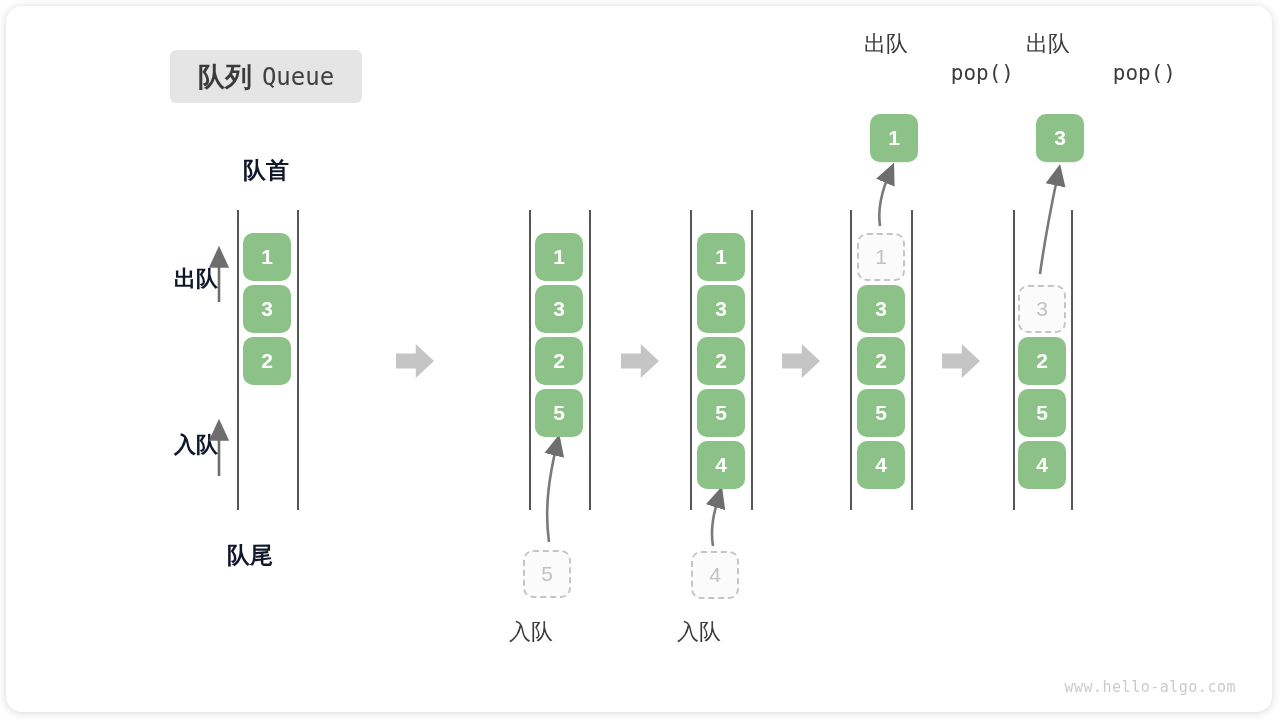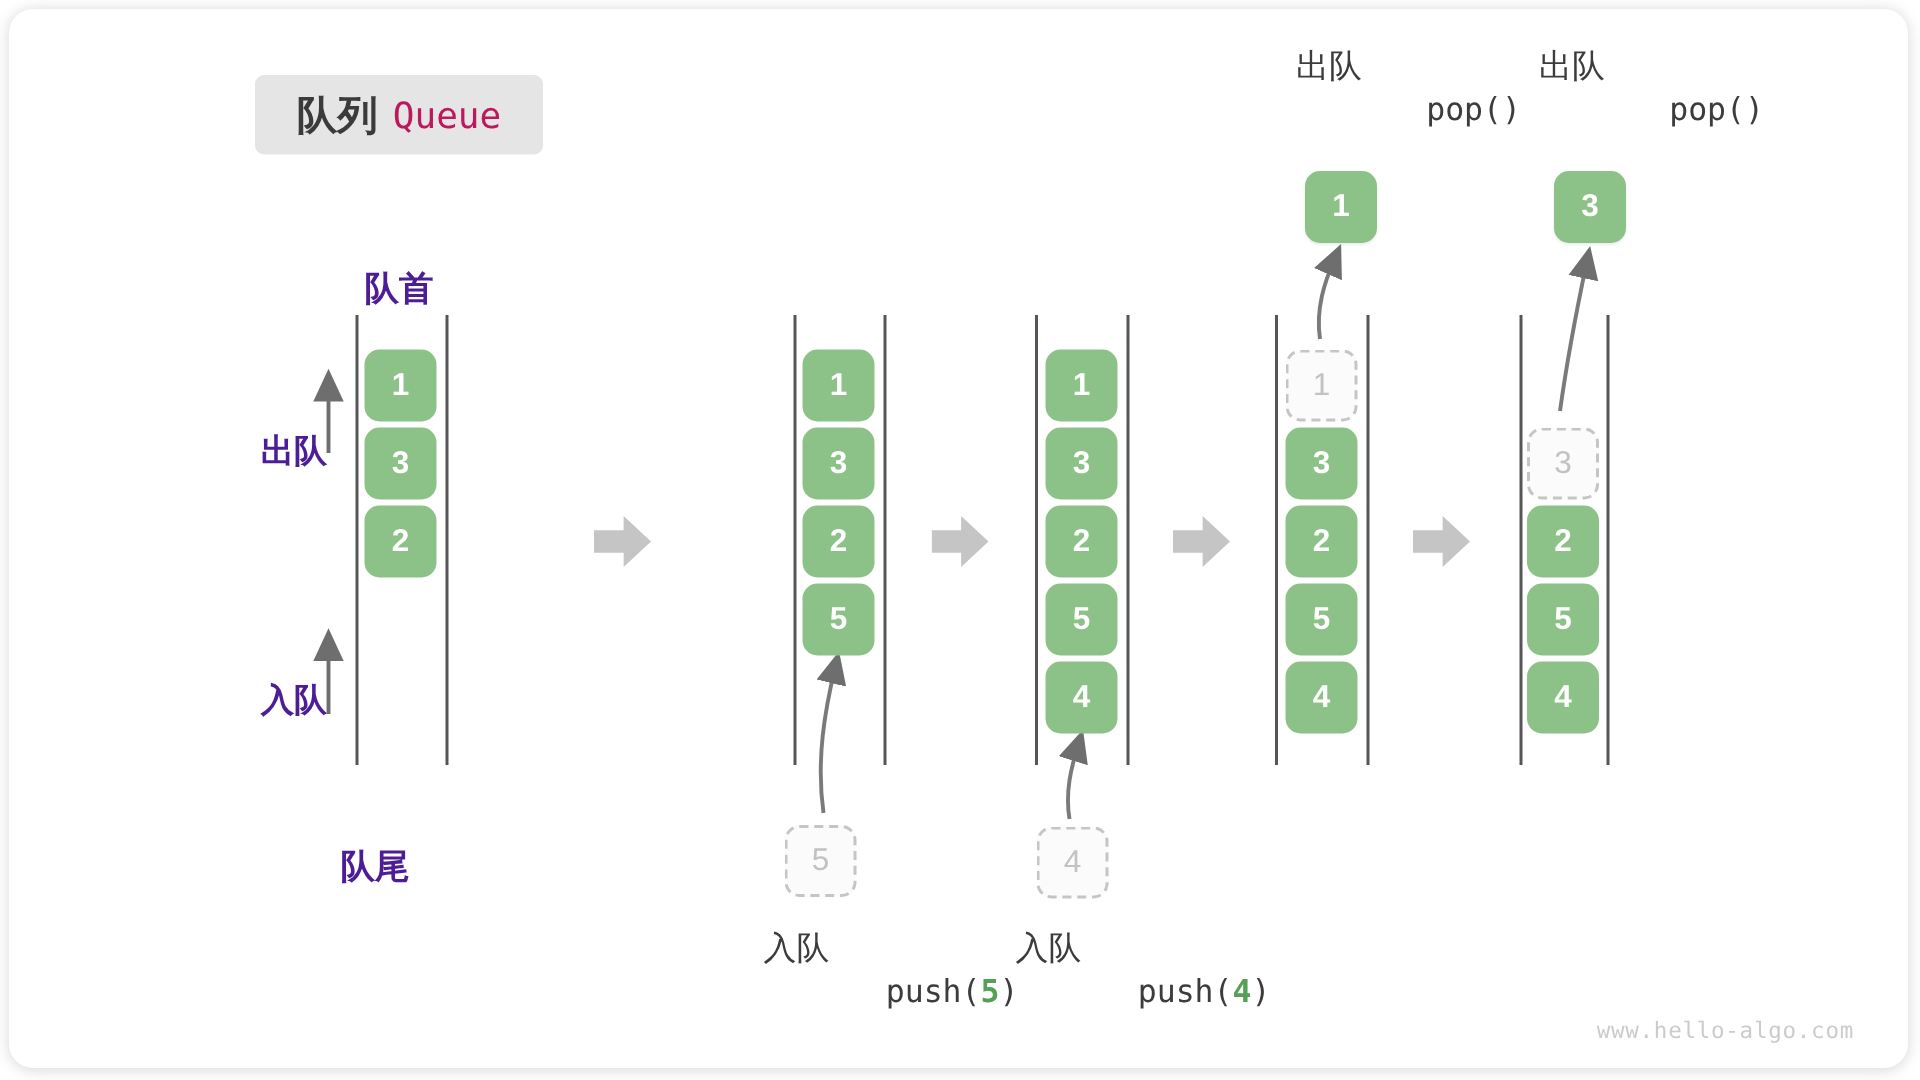--- a/index.html
+++ b/index.html
@@ -12,23 +12,23 @@
     position:absolute;left:6px;top:6px;width:1266px;height:706px;
     background:#ffffff;border-radius:16px;
     box-shadow:0 1px 10px rgba(0,0,0,0.16);
   }
   
   .title-badge{
     position:absolute;left:170px;top:50px;width:192px;height:53px;
     background:#e5e5e5;border-radius:6px;display:flex;align-items:center;justify-content:center;gap:10px;
   }
   .title-zh{font-size:27px;font-weight:700;color:#3b3b3b;}
-  .title-en{font-size:24px;font-family:"DejaVu Sans Mono",monospace;color:#be185d;}
+  .title-en{font-size:24px;font-family:"DejaVu Sans Mono",monospace;color:#404040;}
   
-  .lbl{position:absolute;font-weight:700;font-size:23px;color:#4c1d95;white-space:nowrap;margin-top:22px;}
+  .lbl{position:absolute;font-weight:700;font-size:23px;color:#0f172a;white-space:nowrap;}
   
   .rail{position:absolute;top:210px;width:1.5px;height:300px;background:#565656;}
   
   .cell{
     position:absolute;width:48px;height:48px;border-radius:10px;
     background:#8cc287;color:#ffffff;font-size:21px;font-weight:700;
     display:flex;align-items:center;justify-content:center;box-sizing:border-box;
   }
   .cell.ghost{
     background:#fbfbfb;border:2px dashed #c5c5c5;color:#c2c2c2;font-weight:400;
@@ -110,34 +110,32 @@
 
 <div class="rail" style="left:529px;"></div>
 <div class="rail" style="left:589px;"></div>
 <div class="cell c2 s0">1</div>
 <div class="cell c2 s1">3</div>
 <div class="cell c2 s2">2</div>
 <div class="cell c2 s3">5</div>
 <div class="cell ghost" style="left:523px;top:550px;">5</div>
 <div class="op-foot" style="left:509px;top:618px;">
   <div class="op-action">入队</div>
-  <div class="op-code"><span>push(</span><span class="arg-green">5</span><span>)</span></div>
 </div>
 
 <div class="rail" style="left:690px;"></div>
 <div class="rail" style="left:751px;"></div>
 <div class="cell c3 s0">1</div>
 <div class="cell c3 s1">3</div>
 <div class="cell c3 s2">2</div>
 <div class="cell c3 s3">5</div>
 <div class="cell c3 s4">4</div>
 <div class="cell ghost" style="left:691px;top:551px;">4</div>
 <div class="op-foot" style="left:677px;top:618px;">
   <div class="op-action">入队</div>
-  <div class="op-code"><span>push(</span><span class="arg-green">4</span><span>)</span></div>
 </div>
 
 <div class="rail" style="left:850px;"></div>
 <div class="rail" style="left:911px;"></div>
 <div class="op-head" style="left:864px;top:30px;">
   <div class="op-action">出队</div>
   <div class="op-code">pop()</div>
 </div>
 <div class="cell popped" style="left:870px;top:114px;">1</div>
 <div class="cell ghost c4 s0">1</div>

